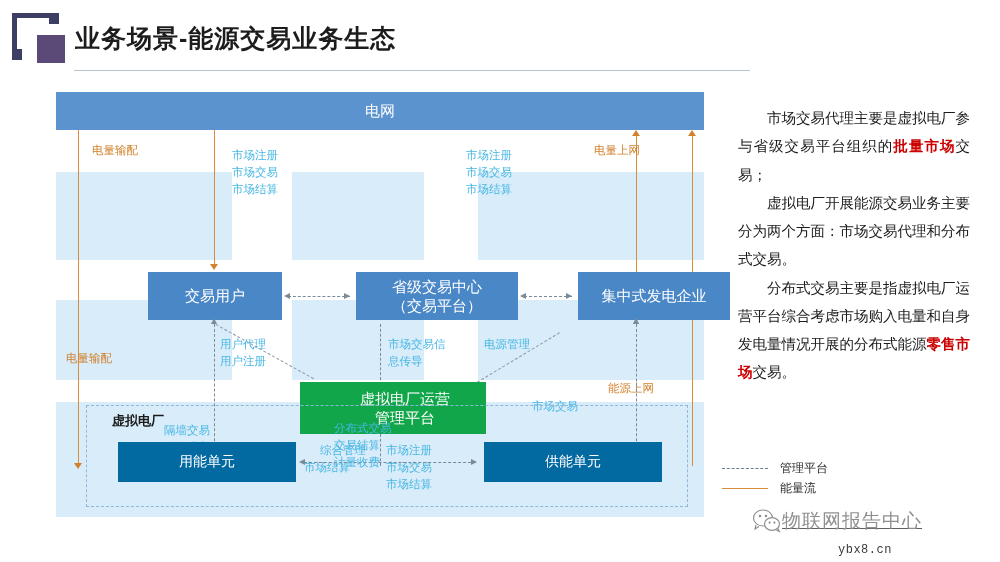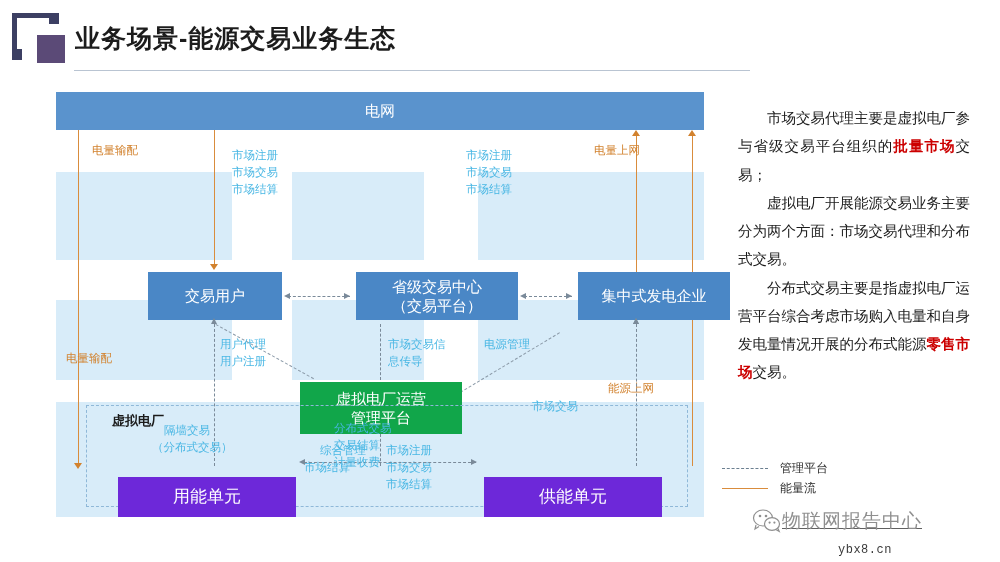--- a/index.html
+++ b/index.html
@@ -49,26 +49,26 @@
     position:absolute;left:0;top:0;width:648px;height:38px;background:#5a93cd;
     color:#fff;font-size:15px;display:flex;align-items:center;justify-content:center;
   }
 
   .node{
     position:absolute;display:flex;align-items:center;justify-content:center;
     text-align:center;color:#ffffff;line-height:1.28;
   }
   .node-blue{background:#4a87c6;font-size:15px;}
   .node-green{background:#11a64a;font-size:15px;}
-  .node-orange{background:#6d28d9;font-size:17px;margin-top:35px;}
+  .node-orange{background:#0369a1;font-size:14px;}
 
   .n-user{left:92px;top:180px;width:134px;height:48px;}
   .n-center{left:300px;top:180px;width:162px;height:48px;}
   .n-gen{left:522px;top:180px;width:152px;height:48px;}
-  .n-vpp{left:244px;top:290px;width:162px;height:52px;}
+  .n-vpp{left:244px;top:290px;width:162px;height:52px;padding-left:24px;}
   .n-use{left:62px;top:350px;width:178px;height:40px;}
   .n-sup{left:428px;top:350px;width:178px;height:40px;}
 
   
   .vpp-box{
     position:absolute;left:30px;top:313px;width:600px;height:100px;
     border:1px dashed #8fb8d8;background:transparent;
   }
   .vpp-label{
     position:absolute;left:56px;top:320px;font-size:13px;font-weight:bold;color:#1b1b1b;

